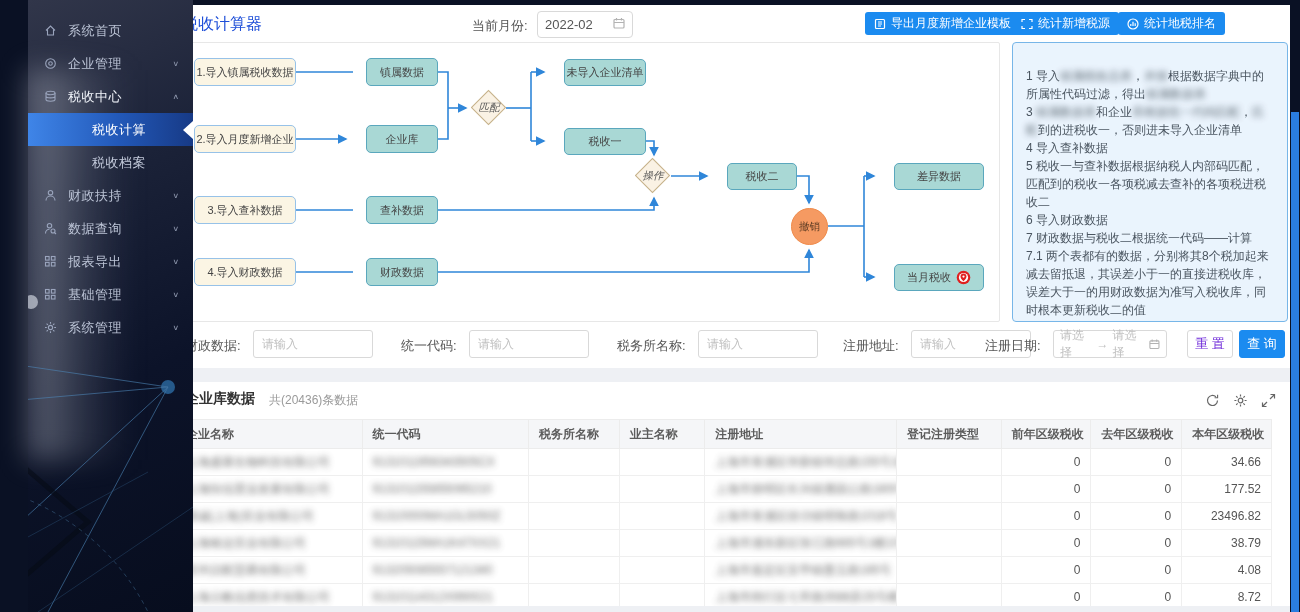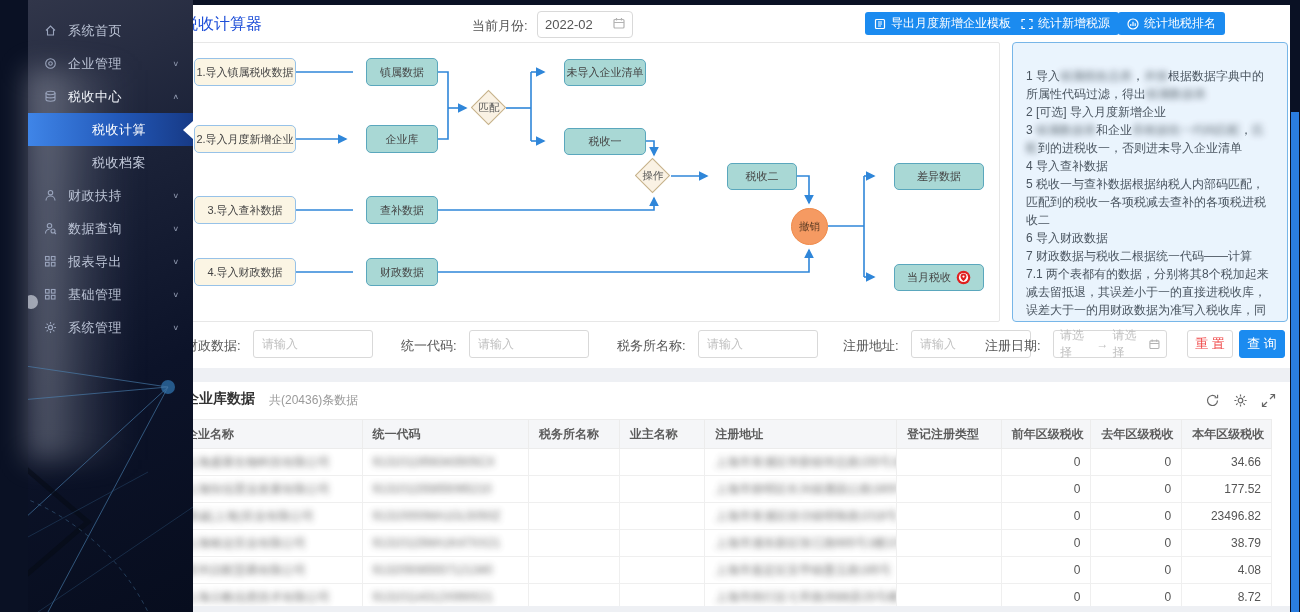--- a/index.html
+++ b/index.html
@@ -45,40 +45,40 @@
   
   #flow-card { position:absolute; left:10px; top:37px; width:825px; height:280px; border:1px solid #e7e7e7; border-radius:2px; background:#fff; }
   #flow-svg { position:absolute; left:0; top:0; width:825px; height:280px; }
   .fnode { position:absolute; display:flex; align-items:center; justify-content:center; font-size:11px; color:#444;
     border-radius:5px; cursor:pointer; }
   .box-cream { background:#fbf5e4; border:1px solid #97c2e8; }
   .box-teal  { background:#a9d8d5; border:1px solid #5aa7bd;margin-left:13px; }
   .dwrap { position:absolute; width:36px; height:36px; cursor:pointer; }
   .dwrap .dsq { position:absolute; left:5px; top:5px; width:25px; height:25px; transform:rotate(45deg);
     background:#faf2e4; border:1px solid #c5b089; }
-  .dwrap .dlabel { position:absolute; inset:0; display:flex; align-items:center; justify-content:center; font-size:10.5px; color:#555; }
+  .dwrap .dlabel { position:absolute; inset:0; display:flex; align-items:center; justify-content:center; font-size:10.5px; color:#555;font-style:italic; }
   .cnode { position:absolute; width:37px; height:37px; border-radius:50%; background:#f59a62; border:1px solid #ef8a4a;
     display:flex; align-items:center; justify-content:center; font-size:10.5px; color:#5a3a22; cursor:pointer; }
   .pin-ico { display:inline-flex; margin-left:5px; }
 
   
   #info-panel { position:absolute; left:847px; top:37px; width:276px; height:280px; background:#eaf4fd;
     border:1px solid #77b6e8; border-radius:4px; padding:24px 12px 10px 13px; overflow:hidden; }
   #info-panel p { font-size:12px; line-height:18px; color:#4a5560; margin:0; }
   .blur { filter:blur(3px); opacity:.85; }
 
   
   .flt-label { position:absolute; top:332px; font-size:13px; color:#555; }
   .flt-input { position:absolute; top:325px; height:28px; border:1px solid #d9d9d9; border-radius:3px;
     font-size:12px; color:#555; padding:0 8px; font-family:inherit; }
   .flt-input::placeholder { color:#c0c0c0; }
   #date-range { position:absolute; top:325px; left:888px; width:114px; height:28px; border:1px solid #d9d9d9;
     border-radius:3px; display:flex; align-items:center; gap:4px; padding:4px 6px; font-size:12px; color:#c0c0c0; cursor:pointer; }
   .flt-btn { position:absolute; top:325px; height:28px; width:46px; border-radius:3px; font-size:13px; cursor:pointer; font-family:inherit; }
-  #btn-reset { left:1022px; background:#fff; border:1px solid #d9d9d9; color:#ef4444; }
+  #btn-reset { left:1022px; background:#fff; border:1px solid #d9d9d9; color:#6d28d9; }
   #btn-search { left:1074px; background:#1b8bf0; border:1px solid #1b8bf0; color:#fff; }
 
   .gray-band { position:absolute; left:0; width:1125px; background:#eef0f4; }
 
   
   #tbl-title { position:absolute; left:20px; top:385px; font-size:14px; font-weight:bold; color:#333; }
   #tbl-count { position:absolute; left:104px; top:387px; font-size:12px; color:#9a9a9a; }
   .tbl-tool { position:absolute; top:388px; width:16px; height:16px; cursor:pointer; }
   .tbl-tool svg { width:15px; height:15px; stroke:#666; fill:none; stroke-width:1.2; }
   #tool-refresh { left:1040px; } #tool-gear { left:1068px; } #tool-expand { left:1096px; }
@@ -301,21 +301,20 @@
               <circle cx="7.5" cy="7.5" r="4.6" fill="#fff"></circle>
               <path d="M7.5 3.6c-1.7 0-3 1.3-3 3 0 2.1 3 4.8 3 4.8s3-2.7 3-4.8c0-1.7-1.3-3-3-3z" fill="#e02020"></path>
               <circle cx="7.5" cy="6.6" r="1.1" fill="#fff"></circle>
             </svg>
         </span>
       </div>
     </div>
 
     <div id="info-panel">
         <p><span>1 导入</span><span class="blur">镇属税收总表</span><span>，</span><span class="blur">并按</span><span>根据数据字典中的所属性代码过滤，得出</span><span class="blur">镇属数据表</span></p>
-        <p><span>2 [可选] 导入月度新增企业</span></p>
         <p><span>3 </span><span class="blur">镇属数据表</span><span>和企业</span><span class="blur">库根据统一代码匹配</span><span>，</span><span class="blur">匹配</span><span>到的进税收一，否则进未导入企业清单</span></p>
         <p><span>4 导入查补数据</span></p>
         <p><span>5 税收一与查补数据根据纳税人内部码匹配，匹配到的税收一各项税减去查补的各项税进税收二</span></p>
         <p><span>6 导入财政数据</span></p>
         <p><span>7 财政数据与税收二根据统一代码——计算</span></p>
         <p><span>7.1 两个表都有的数据，分别将其8个税加起来减去留抵退，其误差小于一的直接进税收库，误差大于一的用财政数据为准写入税收库，同时根本更新税收二的值</span></p>
       </div>
 
     <span class="flt-label" style="left:20px">财政数据:</span>
     <input class="flt-input" style="left: 88px; width: 120px;" placeholder="请输入">

